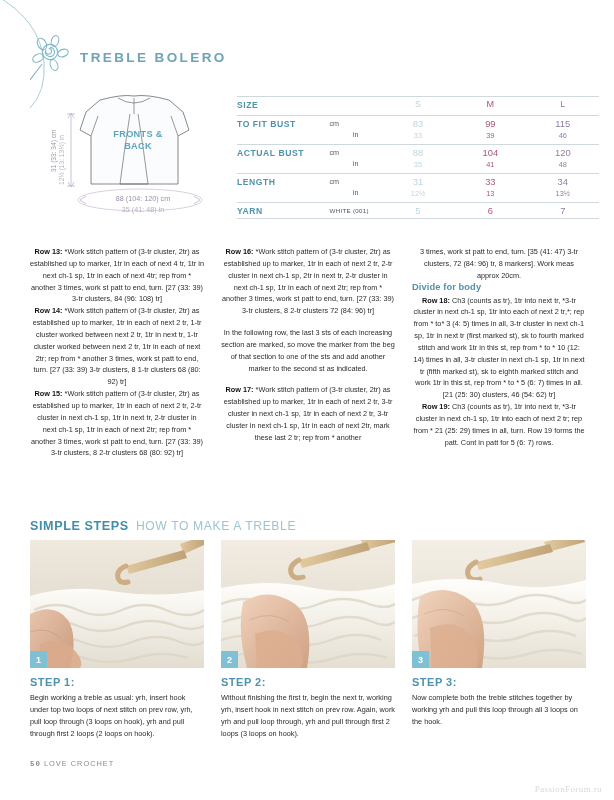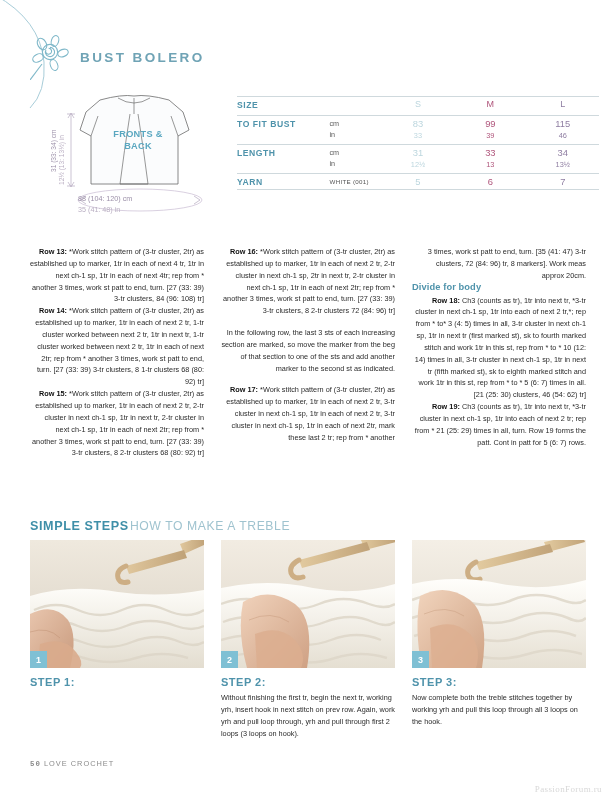--- a/index.html
+++ b/index.html
@@ -80,20 +80,21 @@
     display: block;
     transform: rotate(-90deg) translate(-52px, -4px);
     transform-origin: left top;
   }
   .dim-vert .v2 { color: #b9aec2; transform: rotate(-90deg) translate(-58px, 4px); }
   .dim-horiz {
     position: absolute;
     left: 26px;
     top: 101px;
     width: 130px;
+    text-align: center;
     font-size: 7.2px;
     line-height: 11px;
   }
   .dim-horiz .l1 { color: #9b8fa8; }
   .dim-horiz .l2 { color: #b9aec2; }
 
   
   .size-table {
     position: absolute;
     left: 221px;
@@ -111,21 +112,21 @@
     letter-spacing: .55px;
     color: #4f93ab;
     padding-top: 3px !important;
   }
   .st-unit {
     width: 52px;
     font-size: 7.2px;
     color: #5a5a5a;
     line-height: 11.5px;
   }
-  .st-unit .u2 { display:block; }
+  .st-unit .u2 { display:block;text-align:center; }
   .st-val {
     width: 72px;
     text-align: center;
     line-height: 11.5px;
   }
   .st-val .v2 { display: block; font-size: 7.4px; }
   .col-s  { color: #bcd6de; }
   .col-m  { color: #b0567c; }
   .col-l  { color: #8f7ea2; }
   .col-s.head, .col-m.head, .col-l.head { font-size: 9px; }
@@ -140,42 +141,42 @@
     top: 246px;
     width: 556px;
     display: flex;
     gap: 17px;
   }
   .col { width: 174px; }
   .col p {
     font-size: 7.3px;
     line-height: 11.85px;
     color: #2b2b2b;
-    text-align: right;
+    text-align: center;
     margin-bottom: 0;
   }
   .col p + p { margin-top: 0; }
   .col p.gap { margin-top: 10px; }
   .col b { font-weight: bold; color: #111; }
   .subhead {
     font-size: 9.3px;
     font-weight: bold;
     color: #4f93ab;
     margin-bottom: 3px;
     letter-spacing: .1px;
   }
 
   
   .steps-header {
     position: absolute;
     left: 30px;
     top: 519px;
     display: flex;
     align-items: baseline;
-    gap: 1px;
+    gap: 7px;
   }
   .steps-header .sh-bold {
     font-size: 12.6px;
     font-weight: bold;
     letter-spacing: .6px;
     color: #3f8fa8;
   }
   .steps-header .sh-light {
     font-size: 12.2px;
     letter-spacing: .6px;
@@ -262,21 +263,21 @@
         <ellipse cx="12" cy="10" rx="4.2" ry="6.2" transform="rotate(-30 12 10)"></ellipse>
         <ellipse cx="25" cy="7" rx="3.6" ry="5.6" transform="rotate(18 25 7)"></ellipse>
         <ellipse cx="33" cy="19" rx="3.6" ry="5.4" transform="rotate(70 33 19)"></ellipse>
         <ellipse cx="8" cy="24" rx="3.8" ry="5.6" transform="rotate(62 8 24)"></ellipse>
         <ellipse cx="24" cy="31" rx="3.6" ry="5.6" transform="rotate(-22 24 31)"></ellipse>
         <circle cx="20" cy="18" r="7.6"></circle>
         <path d="M20 18 m0 -4.6 a4.6 4.6 0 1 1 -4.0 2.3 a3.0 3.0 0 1 0 2.6 -1.5"></path>
         <path d="M12 30 L0 46"></path>
       </g>
     </svg>
-    <div class="header-title">BUST BOLERO</div>
+    <div class="header-title">TREBLE BOLERO</div>
   </div>
 
   <div class="schematic">
     <svg width="165" height="130" viewBox="0 0 165 130">
 
       <path d="M34 20 L48 8 Q70 2 82 4 Q95 2 117 8 L131 20
                L137 38 L126 44 L126 92 L39 92 L39 44 L28 38 Z" fill="#fbfcfd" stroke="#6b6b6b" stroke-width="0.8"></path>
 
       <path d="M39 44 L46 24" fill="none" stroke="#6b6b6b" stroke-width="0.7"></path>
       <path d="M126 44 L119 24" fill="none" stroke="#6b6b6b" stroke-width="0.7"></path>
@@ -339,20 +340,39 @@
           <td class="st-val col-m">
             <span class="st-big">99</span>
             <span class="v2">39</span>
           </td>
           <td class="st-val col-l">
             <span class="st-big">115</span>
             <span class="v2">46</span>
           </td>
         </tr>
 
+        <tr class="rule">
+          <td class="st-label">ACTUAL BUST</td>
+          <td class="st-unit">
+            <span>cm</span>
+            <span class="u2">in</span>
+          </td>
+          <td class="st-val col-s">
+            <span class="st-big">88</span>
+            <span class="v2">35</span>
+          </td>
+          <td class="st-val col-m">
+            <span class="st-big">104</span>
+            <span class="v2">41</span>
+          </td>
+          <td class="st-val col-l">
+            <span class="st-big">120</span>
+            <span class="v2">48</span>
+          </td>
+        </tr>
 
         <tr class="rule">
           <td class="st-label">LENGTH</td>
           <td class="st-unit">
             <span>cm</span>
             <span class="u2">in</span>
           </td>
           <td class="st-val col-s">
             <span class="st-big">31</span>
             <span class="v2">12½</span>
@@ -449,20 +469,21 @@
             <path d="M0 118 Q28 110 54 118 Q80 126 106 118 Q132 110 158 118"></path>
           </g>
 
           <path d="M0 74 Q24 62 38 80 Q48 96 40 128 L0 128 Z" fill="url(#skin1)"></path>
           <path d="M10 104 Q34 96 46 112 Q54 122 50 128 L8 128 Z" fill="#d9ab8c" opacity="0.9"></path>
           <path d="M0 92 Q18 86 30 98" fill="none" stroke="#b98a6c" stroke-width="0.8" opacity="0.5"></path>
         </svg>
         <div class="num-badge">1</div>
       </div>
       <div class="step-title">STEP 1:</div>
+      <div class="step-body">Begin working a treble as usual: yrh, insert hook under top two loops of next stitch on prev row, yrh, pull loop through (3 loops on hook), yrh and pull through first 2 loops (2 loops on hook).</div>
     </div>
 
     <div class="step">
       <div class="photo">
         <svg width="174" height="128" viewBox="0 0 174 128">
           <defs>
             <linearGradient id="bg2" x1="0" y1="0" x2="0" y2="1">
               <stop offset="0%" stop-color="#f2ece2"></stop>
                 <stop offset="100%" stop-color="#ddd5c8"></stop>
             </linearGradient>

